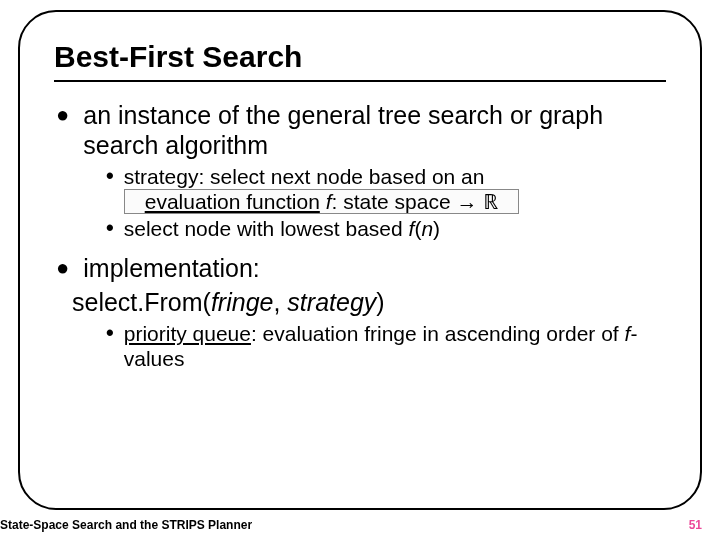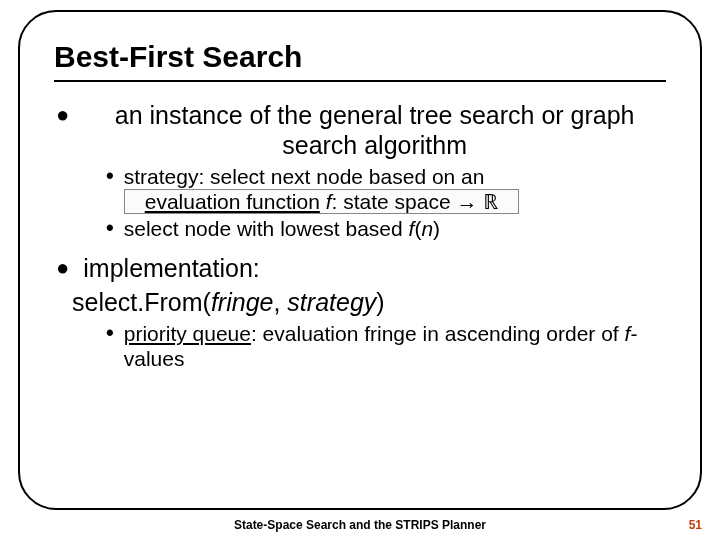--- a/index.html
+++ b/index.html
@@ -40,21 +40,20 @@
   .bullet-dot {
     font-size: 22px;
     line-height: 30px;
     margin-right: 14px;
     margin-left: 2px;
   }
   .bullet-l1-text {
     font-size: 25px;
     line-height: 30px;
     color: #000;
-    text-align: center;
   }
   .bullet-l2 {
     display: flex;
     align-items: flex-start;
     margin-left: 52px;
     margin-bottom: 2px;
   }
   .bullet-l2-dot {
     font-size: 22px;
     line-height: 24px;
@@ -80,32 +79,32 @@
     border: 1px solid #888;
     background: rgba(200,200,200,0.08);
     padding: 0 20px;
   }
   .spacer { height: 10px; }
   .footer {
     position: absolute;
     bottom: 8px;
     left: 0;
     right: 0;
-    text-align: center;
+    text-align: left;
     font-size: 12px;
     font-weight: bold;
     color: #000;
   }
   .pagenum {
     position: absolute;
     bottom: 8px;
     right: 18px;
     font-size: 12px;
     font-weight: bold;
-    color: #c2410c;
+    color: #ec4899;
   }
 </style>
 </head>
 <body>
 
 <div class="slide-frame">
 
   <div class="title">Best-First Search</div>
   <hr class="title-rule">
 

